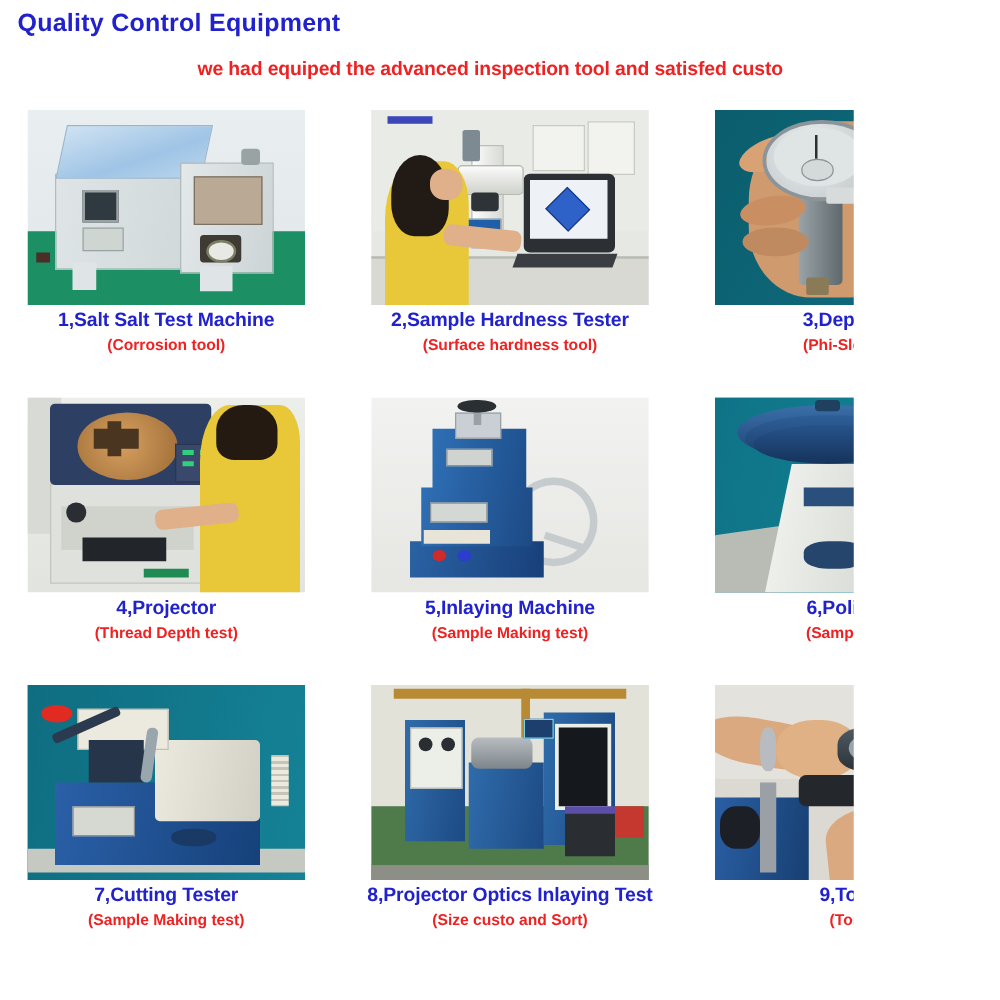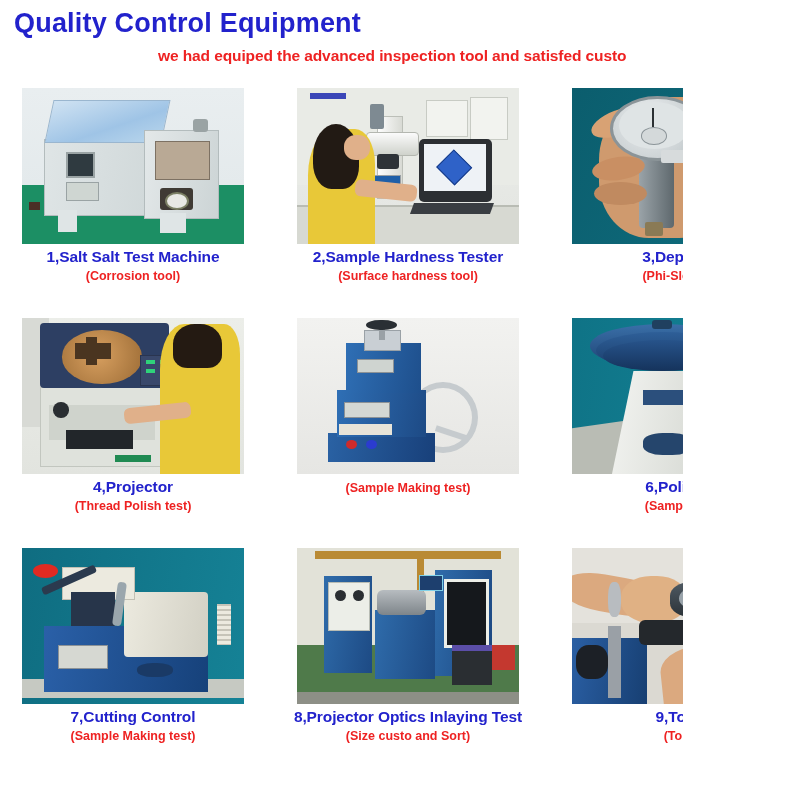--- a/index.html
+++ b/index.html
@@ -6,21 +6,21 @@
   html,body{margin:0;padding:0;}
   body{
     width:800px;height:800px;overflow:hidden;background:#ffffff;
     font-family:"Liberation Sans", sans-serif;position:relative;
   }
   .page{position:absolute;inset:0;background:#fff;}
 
   
   .title{
     position:absolute;left:14px;top:8px;
-    font-size:27px;font-weight:bold;color:#2222cc;
+    font-size:20px;font-weight:bold;color:#2222cc;
     letter-spacing:.2px;white-space:nowrap;
   }
   .subtitle{
     position:absolute;left:158px;top:47px;
     font-size:15.5px;font-weight:bold;color:#ee2222;
     white-space:nowrap;letter-spacing:-.1px;
   }
 
   
   .grid{position:absolute;left:0;top:88px;width:800px;}
@@ -316,21 +316,21 @@
             <div class="led" style="left:56%;top:33%"></div>
             <div class="led" style="left:62%;top:33%"></div>
             <div class="person"></div>
               <div class="hair"></div>
               <div class="arm"></div>
             <div class="greenbar"></div>
           </div>
         </div>
         <div class="cap">
           <span class="name">4,Projector</span>
-          <span class="sub">(Thread Polish test)</span>
+          <span class="sub">(Thread Depth test)</span>
         </div>
       </div>
 
       <div class="cell c1">
         <div class="photo">
           <div class="scene s5">
             <div class="wheel"></div>
               <div class="spoke"></div>
             <div class="bodyBase"></div>
               <div class="bodyMid"></div>
@@ -339,20 +339,21 @@
               <div class="rod"></div>
               <div class="handle"></div>
             <div class="plate1"></div>
               <div class="plate2"></div>
             <div class="label"></div>
               <div class="btn1"></div>
               <div class="btn2"></div>
           </div>
         </div>
         <div class="cap">
+          <span class="name">5,Inlaying Machine</span>
           <span class="sub">(Sample Making test)</span>
         </div>
       </div>
 
       <div class="cell c2">
         <div class="photo">
           <div class="scene s6">
             <div class="wall"></div>
               <div class="bench"></div>
             <div class="cone"></div>
@@ -385,21 +386,21 @@
             <div class="cover"></div>
               <div class="vice"></div>
               <div class="hose"></div>
             <div class="lever"></div>
               <div class="ball"></div>
             <div class="plate"></div>
               <div class="vent"></div>
           </div>
         </div>
         <div class="cap">
-          <span class="name">7,Cutting Control</span>
+          <span class="name">7,Cutting Tester</span>
           <span class="sub">(Sample Making test)</span>
         </div>
       </div>
 
       <div class="cell c1">
         <div class="photo">
           <div class="scene s8">
             <div class="wallW"></div>
               <div class="wallG"></div>
               <div class="floor"></div>

